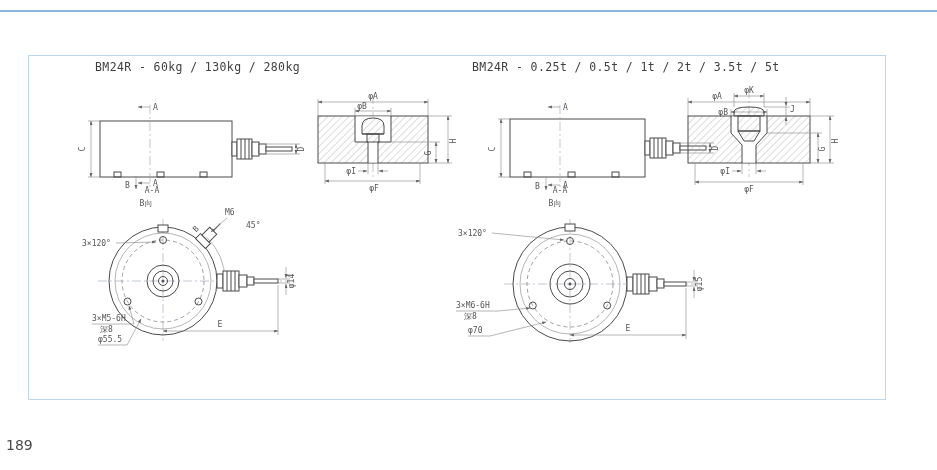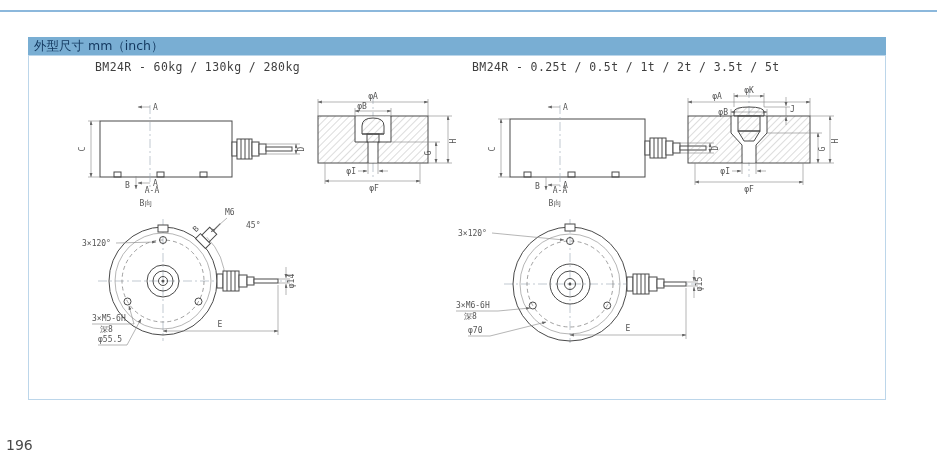--- a/index.html
+++ b/index.html
@@ -20,23 +20,20 @@
   .bc{stroke:#777;stroke-width:0.7;fill:none;stroke-dasharray:4 3;}
   .w{fill:#fff;stroke:none;}
   text{font-family:"DejaVu Sans Mono","DejaVu Sans",monospace;font-size:8px;fill:#555;}
   text.ttl{font-size:11.5px;fill:#3f3f3f;letter-spacing:0.4px;}
 </style>
 </head>
 <body>
 
 <div class="page">
   <div class="topline"></div>
-  <div class="header-bar">
-    <span>外型尺寸 mm（inch）</span>
-  </div>
   <div class="frame"></div>
 
   <svg class="draw" viewBox="0 0 858 345">
     <defs>
       <pattern id="h" patternUnits="userSpaceOnUse" width="5" height="5" patternTransform="rotate(45)">
         <line x1="0" y1="0" x2="0" y2="5" stroke="#9a9a9a" stroke-width="0.7"></line>
       </pattern>
       <marker id="me" orient="auto" markerWidth="8" markerHeight="6" refX="6.5" refY="2.5">
         <path d="M0,0L7,2.5L0,5Z" fill="#666"></path>
       </marker>
@@ -277,14 +274,14 @@
         <line class="t" x1="738" y1="116" x2="729" y2="116" marker-end="url(#me)"></line>
         <text text-anchor="end" x="702" y="119">φI</text>
         <line class="t" x1="667" y1="108" x2="667" y2="130"></line>
         <line class="t" x1="775" y1="108" x2="775" y2="130"></line>
         <line class="t" x1="667" y1="127" x2="775" y2="127" marker-start="url(#ms)" marker-end="url(#me)"></line>
         <text text-anchor="middle" x="721" y="137">φF</text>
       </g>
     </g>
   </svg>
 
-  <div class="pagenum">196</div>
+  <div class="pagenum">189</div>
 </div>
 
 </body></html>

